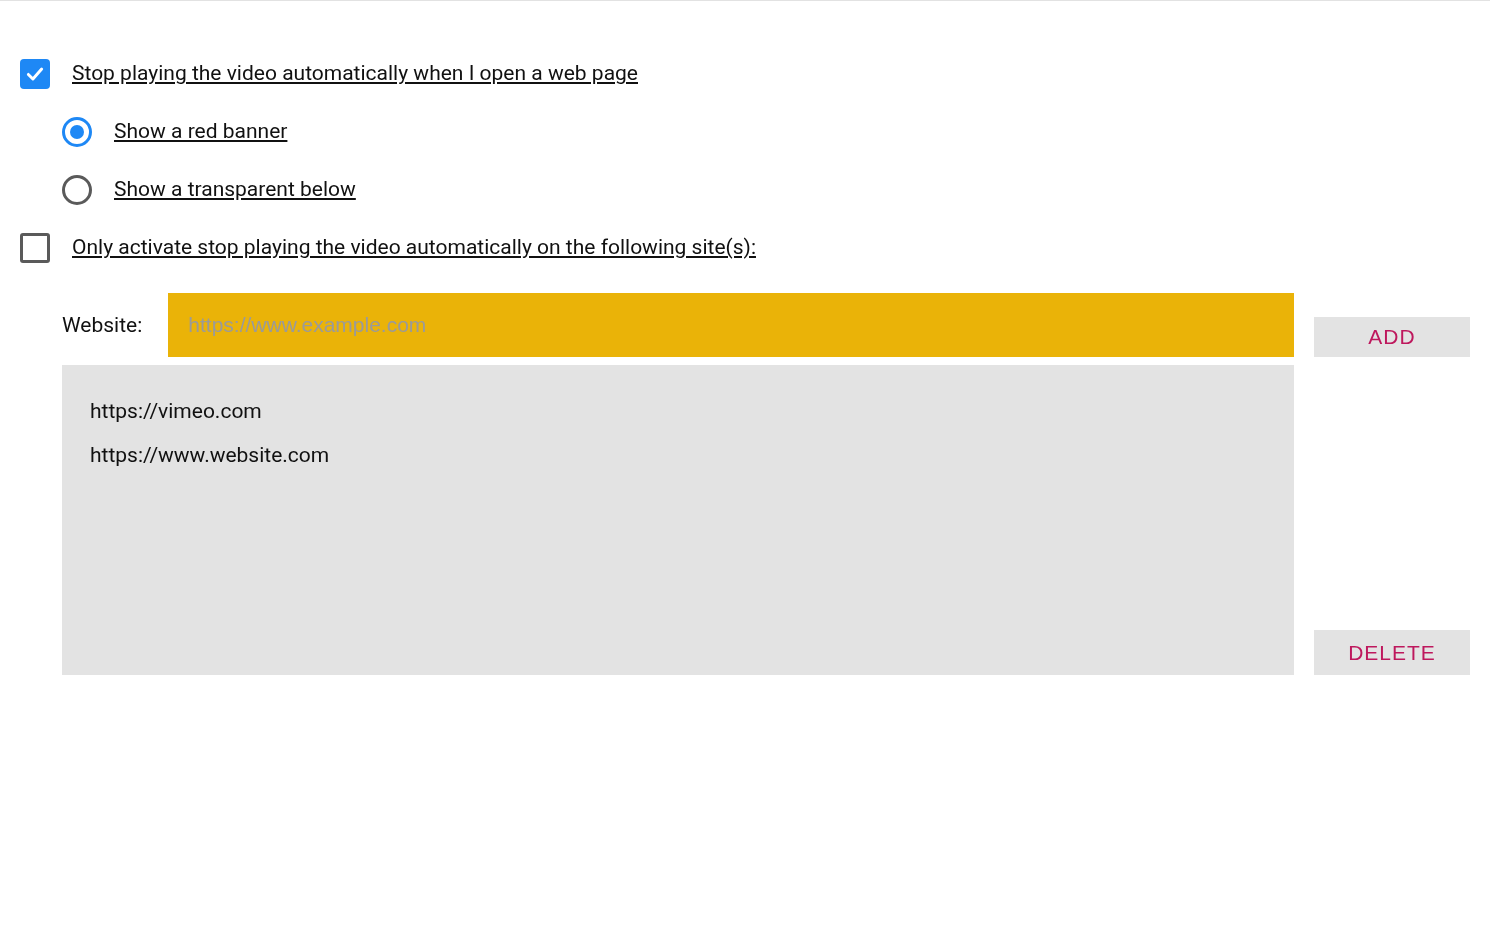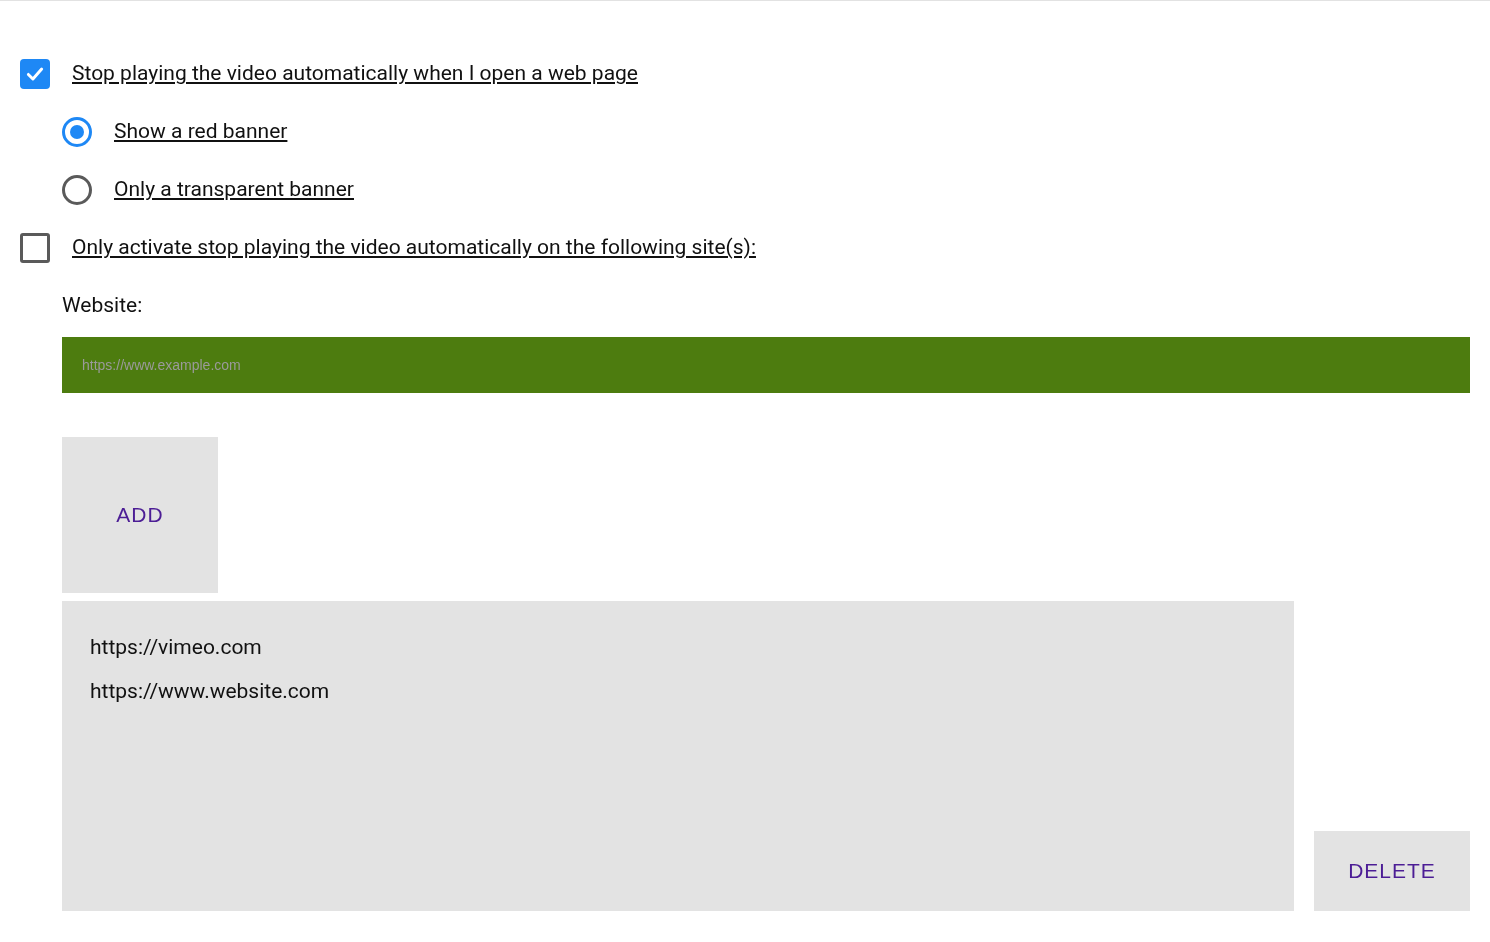--- a/index.html
+++ b/index.html
@@ -107,44 +107,43 @@
   }
   
   .site-area {
     padding-left: 42px;
     margin-top: 30px;
   }
   .site-row1 {
     display: flex;
     align-items: stretch;
     gap: 20px;
-    flex-direction: column;
   }
   .site-label {
     display: flex;
     align-items: center;
     font-size: 21px;
     padding-right: 6px;
   }
   .site-input {
     flex: 1;
-    background: #4d7c0f;
+    background: #eab308;
     border: none;
-    font-size: 14px;
+    font-size: 21px;
     padding: 20px 20px;
     color: #111;
     outline: none;
   }
   .site-input::placeholder { color: #9a9a9a; }
   .btn {
     width: 156px;
     flex: 0 0 156px;
     background: #e3e3e3;
     border: none;
-    color: #4c1d95;
+    color: #be185d;
     font-size: 21px;
     letter-spacing: 1px;
     cursor: pointer;
     margin-top: 24px;
   }
   .site-row2 {
     display: flex;
     align-items: flex-end;
     gap: 20px;
     margin-top: 8px;
@@ -154,21 +153,21 @@
     background: #e3e3e3;
     min-height: 310px;
     padding: 24px 24px;
   }
   .site-list .item {
     font-size: 21px;
     padding: 10px 4px;
     cursor: default;
   }
   .btn.delete {
-    height: 80px;
+    height: 45px;
   }
 </style>
 </head>
 <body>
 
 <hr class="hr">
 
 <div class="wrap">
 
   <div class="col-body">
@@ -181,21 +180,21 @@
       </span>
       <span class="opt-label">Stop playing the video automatically when I open a web page</span>
     </div>
 
     <div class="row sub">
       <span class="radio enabled selected"></span>
       <span class="opt-label">Show a red banner</span>
     </div>
     <div class="row sub">
       <span class="radio enabled unselected"></span>
-      <span class="opt-label">Only a transparent banner</span>
+      <span class="opt-label">Show a transparent below</span>
     </div>
 
     <div class="row">
       <span class="cb unchecked"></span>
       <span class="opt-label">Only activate stop playing the video automatically on the following site(s):</span>
     </div>
 
 
     <div class="site-area">
       <div class="site-row1">

